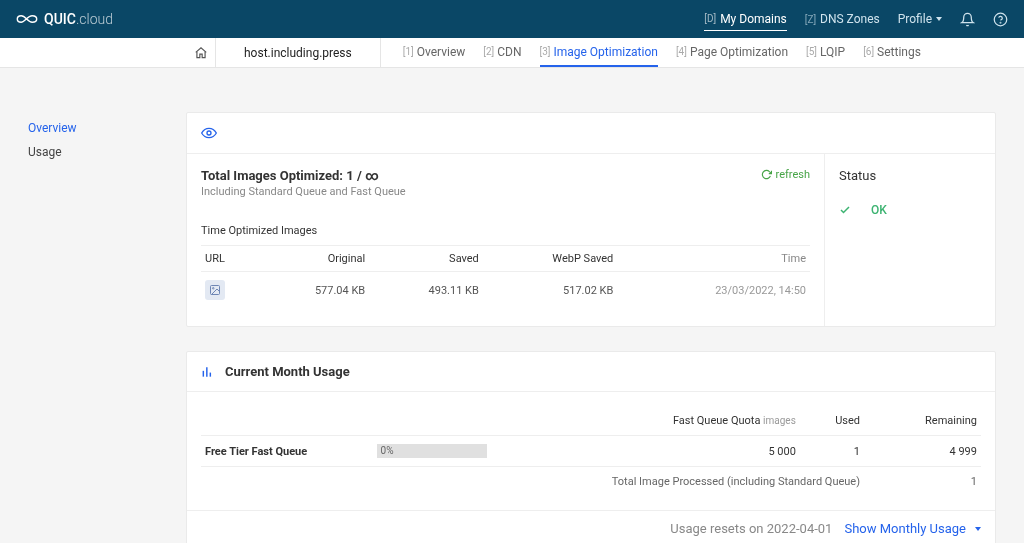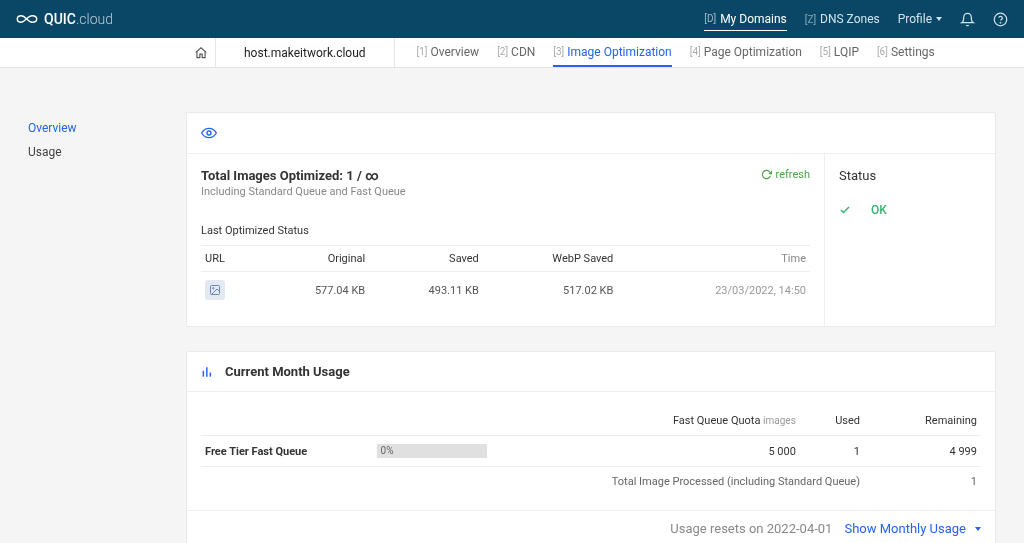--- a/index.html
+++ b/index.html
@@ -109,21 +109,21 @@
   </div>
 </div>
 
 <div class="tabbar">
   <div class="home-btn">
     <svg width="14" height="14" viewBox="0 0 24 24" fill="none" stroke="currentColor" stroke-width="2">
         <path d="M3 11l9-8 9 8"></path>
         <path d="M5 10v10h5v-6h4v6h5V10"></path>
       </svg>
   </div>
-  <div class="domain-name">host.makeitwork.cloud</div>
+  <div class="domain-name">host.including.press</div>
   <div class="tabs">
     <div class="tab">
         <span class="tab-index">[1]</span>
         <span>Overview</span>
       </div>
     <div class="tab">
         <span class="tab-index">[2]</span>
         <span>CDN</span>
       </div>
     <div class="tab active">
@@ -171,21 +171,21 @@
               <div class="subtitle">Including Standard Queue and Fast Queue</div>
             </div>
             <span class="refresh-btn">
               <svg viewBox="0 0 24 24" fill="none" stroke="currentColor" stroke-width="2.5">
                   <path d="M23 4v6h-6"></path>
                   <path d="M20.49 15a9 9 0 11-2.12-9.36L23 10"></path>
                 </svg>
               <span>refresh</span>
             </span>
           </div>
-          <div class="section-label">Last Optimized Status</div>
+          <div class="section-label">Time Optimized Images</div>
           <table class="opt-table">
             <thead>
               <tr>
                 <th>URL</th>
                 <th>Original</th>
                 <th>Saved</th>
                 <th>WebP Saved</th>
                 <th style="color:#888">Time</th>
               </tr>
             </thead>

